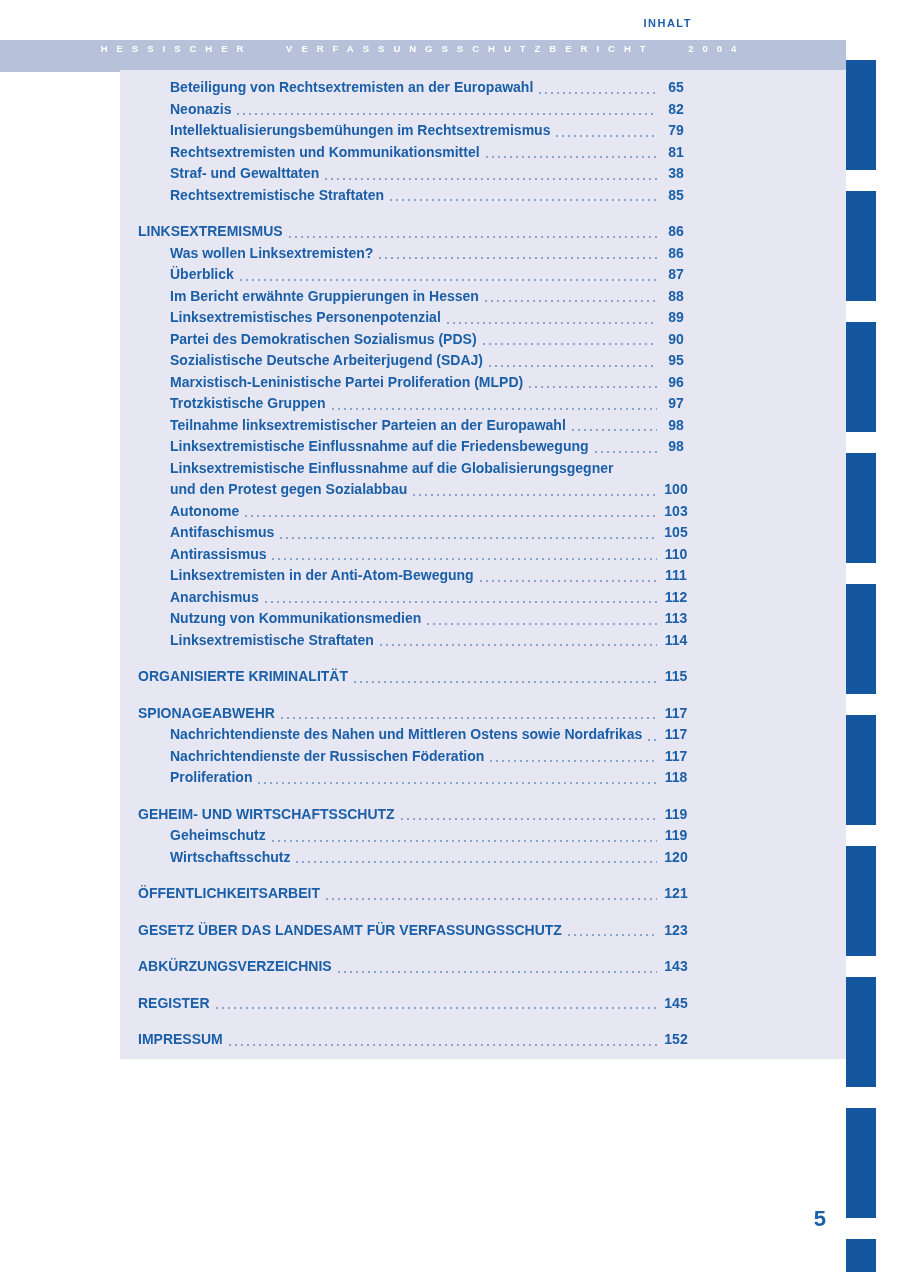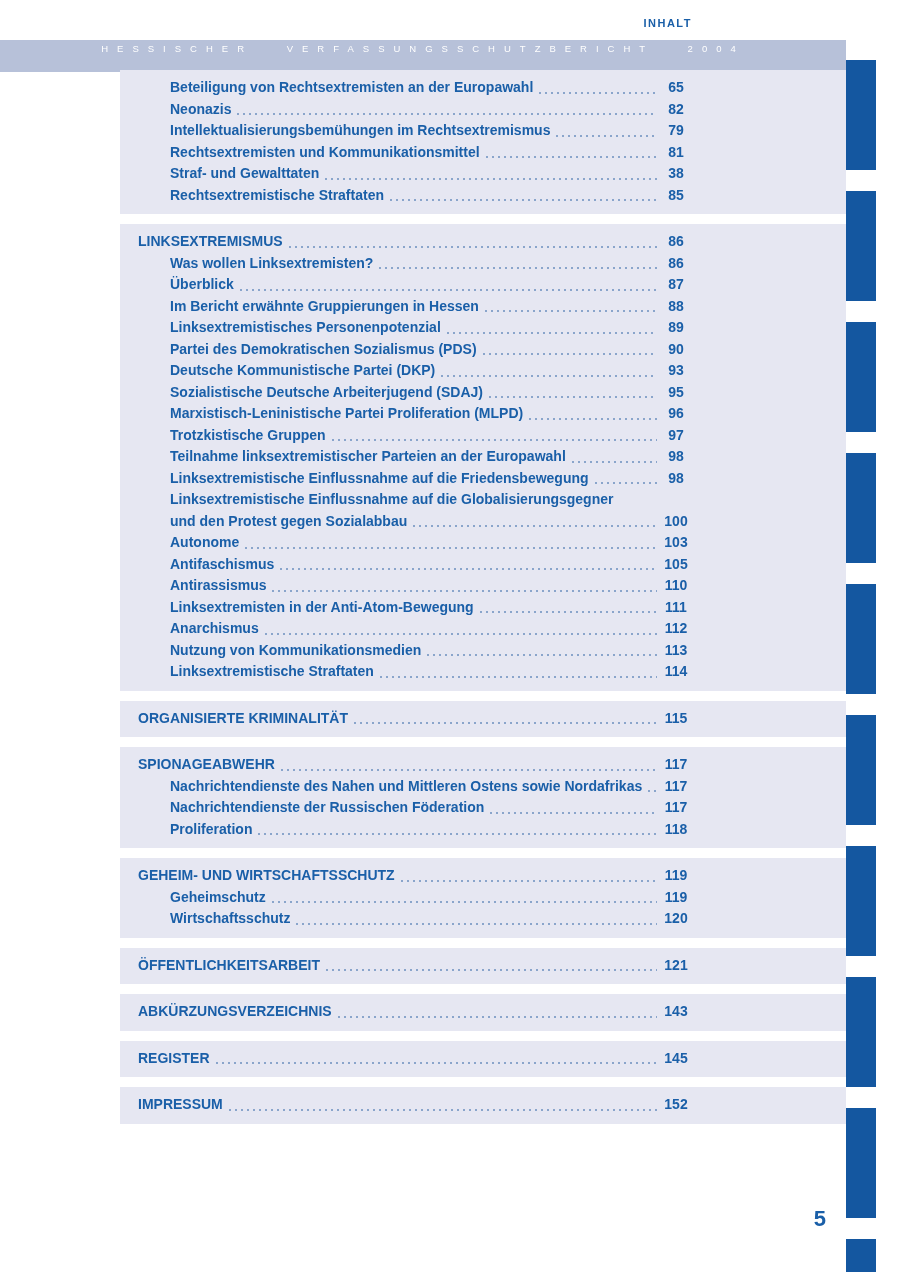--- a/index.html
+++ b/index.html
@@ -11,36 +11,35 @@
     overflow:hidden;
   }
   .inhalt {
     position:absolute; top:17px; right:208px;
     font-size:11px; font-weight:bold; letter-spacing:1.5px;
     color:var(--text_blue);
   }
   .band {
     position:absolute; top:40px; left:0; width:846px; height:32px;
     background:var(--band_bg);
-    color:#ffffff; font-size:9.5px; font-weight:normal;
+    color:#ffffff; font-size:9.5px; font-weight:bold;
     letter-spacing:9px; word-spacing:22px;
     line-height:17px; text-align:center;
     white-space:nowrap; overflow:hidden;
   }
   .rail {
     position:absolute; top:60px; left:846px; width:30px; height:1212px;
     display:flex; flex-direction:column; gap:21px; overflow:hidden;
   }
   .rail .tab { flex:0 0 auto; width:30px; height:110px; background:var(--rail_blue); }
   .rail .tab:last-child { height:33px; }
   .content { position:absolute; left:120px; top:70px; width:726px; }
   .toc-section {
     background:var(--panel_bg);
     padding:7px 0 8px 18px;
-    margin-bottom:10px;
   }
   .toc-row {
     display:flex; align-items:baseline;
     width:552px;
     font-size:14px; font-weight:bold;
     color:var(--text_blue);
     line-height:21.5px;
   }
   .toc-row.lvl1 { padding-left:32px; }
   .toc-label { flex:0 0 auto; white-space:nowrap; }
@@ -140,25 +139,20 @@
         <span class="toc-label">Linksextremistisches Personenpotenzial</span>
         <span class="leader"></span>
         <span class="toc-page">89</span>
       </div>
       <div class="toc-row lvl1">
         <span class="toc-label">Partei des Demokratischen Sozialismus (PDS)</span>
         <span class="leader"></span>
         <span class="toc-page">90</span>
       </div>
       <div class="toc-row lvl1">
-        <span class="toc-label">Deutsche Kommunistische Partei (DKP)</span>
-        <span class="leader"></span>
-        <span class="toc-page">93</span>
-      </div>
-      <div class="toc-row lvl1">
         <span class="toc-label">Sozialistische Deutsche Arbeiterjugend (SDAJ)</span>
         <span class="leader"></span>
         <span class="toc-page">95</span>
       </div>
       <div class="toc-row lvl1">
         <span class="toc-label">Marxistisch-Leninistische Partei Proliferation (MLPD)</span>
         <span class="leader"></span>
         <span class="toc-page">96</span>
       </div>
       <div class="toc-row lvl1">
@@ -268,20 +262,27 @@
     </div>
     <div class="toc-section">
       <div class="toc-row">
         <span class="toc-label">ÖFFENTLICHKEITSARBEIT</span>
         <span class="leader"></span>
         <span class="toc-page">121</span>
       </div>
     </div>
     <div class="toc-section">
       <div class="toc-row">
+        <span class="toc-label">GESETZ ÜBER DAS LANDESAMT FÜR VERFASSUNGSSCHUTZ</span>
+        <span class="leader"></span>
+        <span class="toc-page">123</span>
+      </div>
+    </div>
+    <div class="toc-section">
+      <div class="toc-row">
         <span class="toc-label">ABKÜRZUNGSVERZEICHNIS</span>
         <span class="leader"></span>
         <span class="toc-page">143</span>
       </div>
     </div>
     <div class="toc-section">
       <div class="toc-row">
         <span class="toc-label">REGISTER</span>
         <span class="leader"></span>
         <span class="toc-page">145</span>

